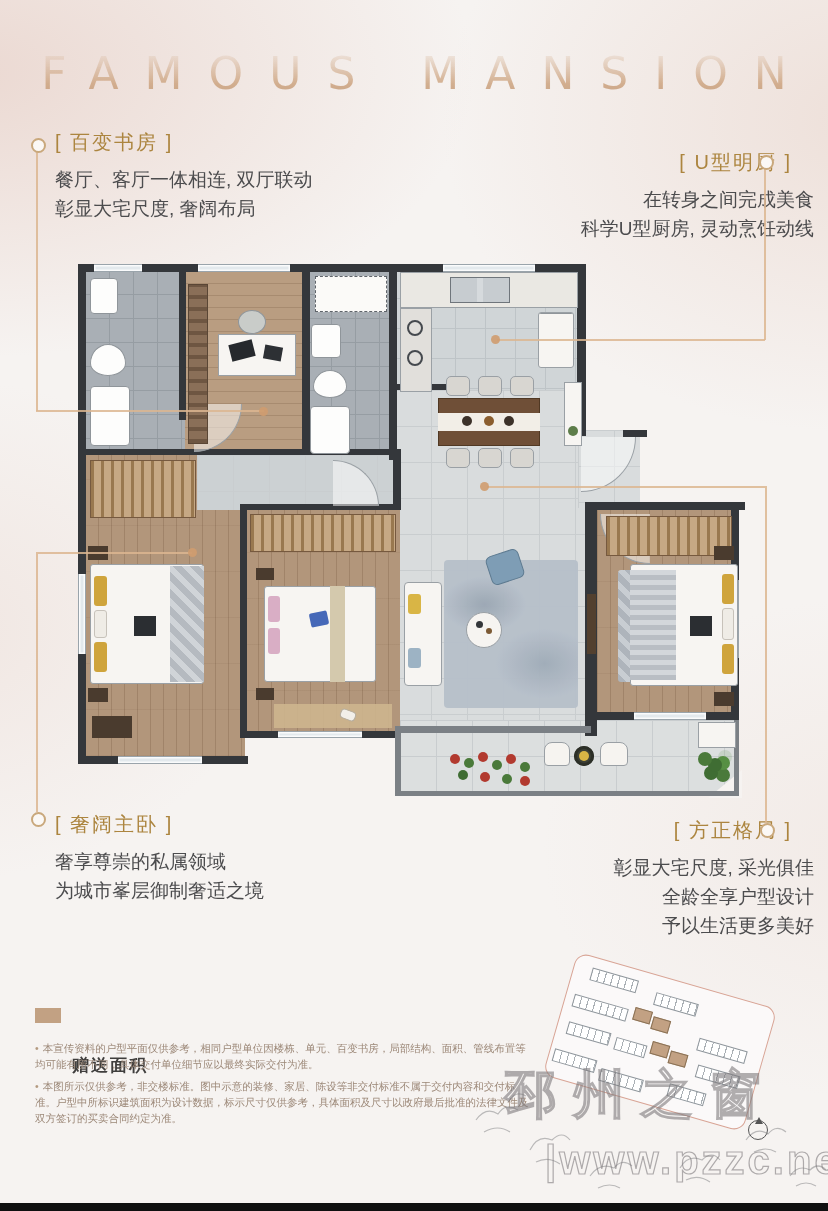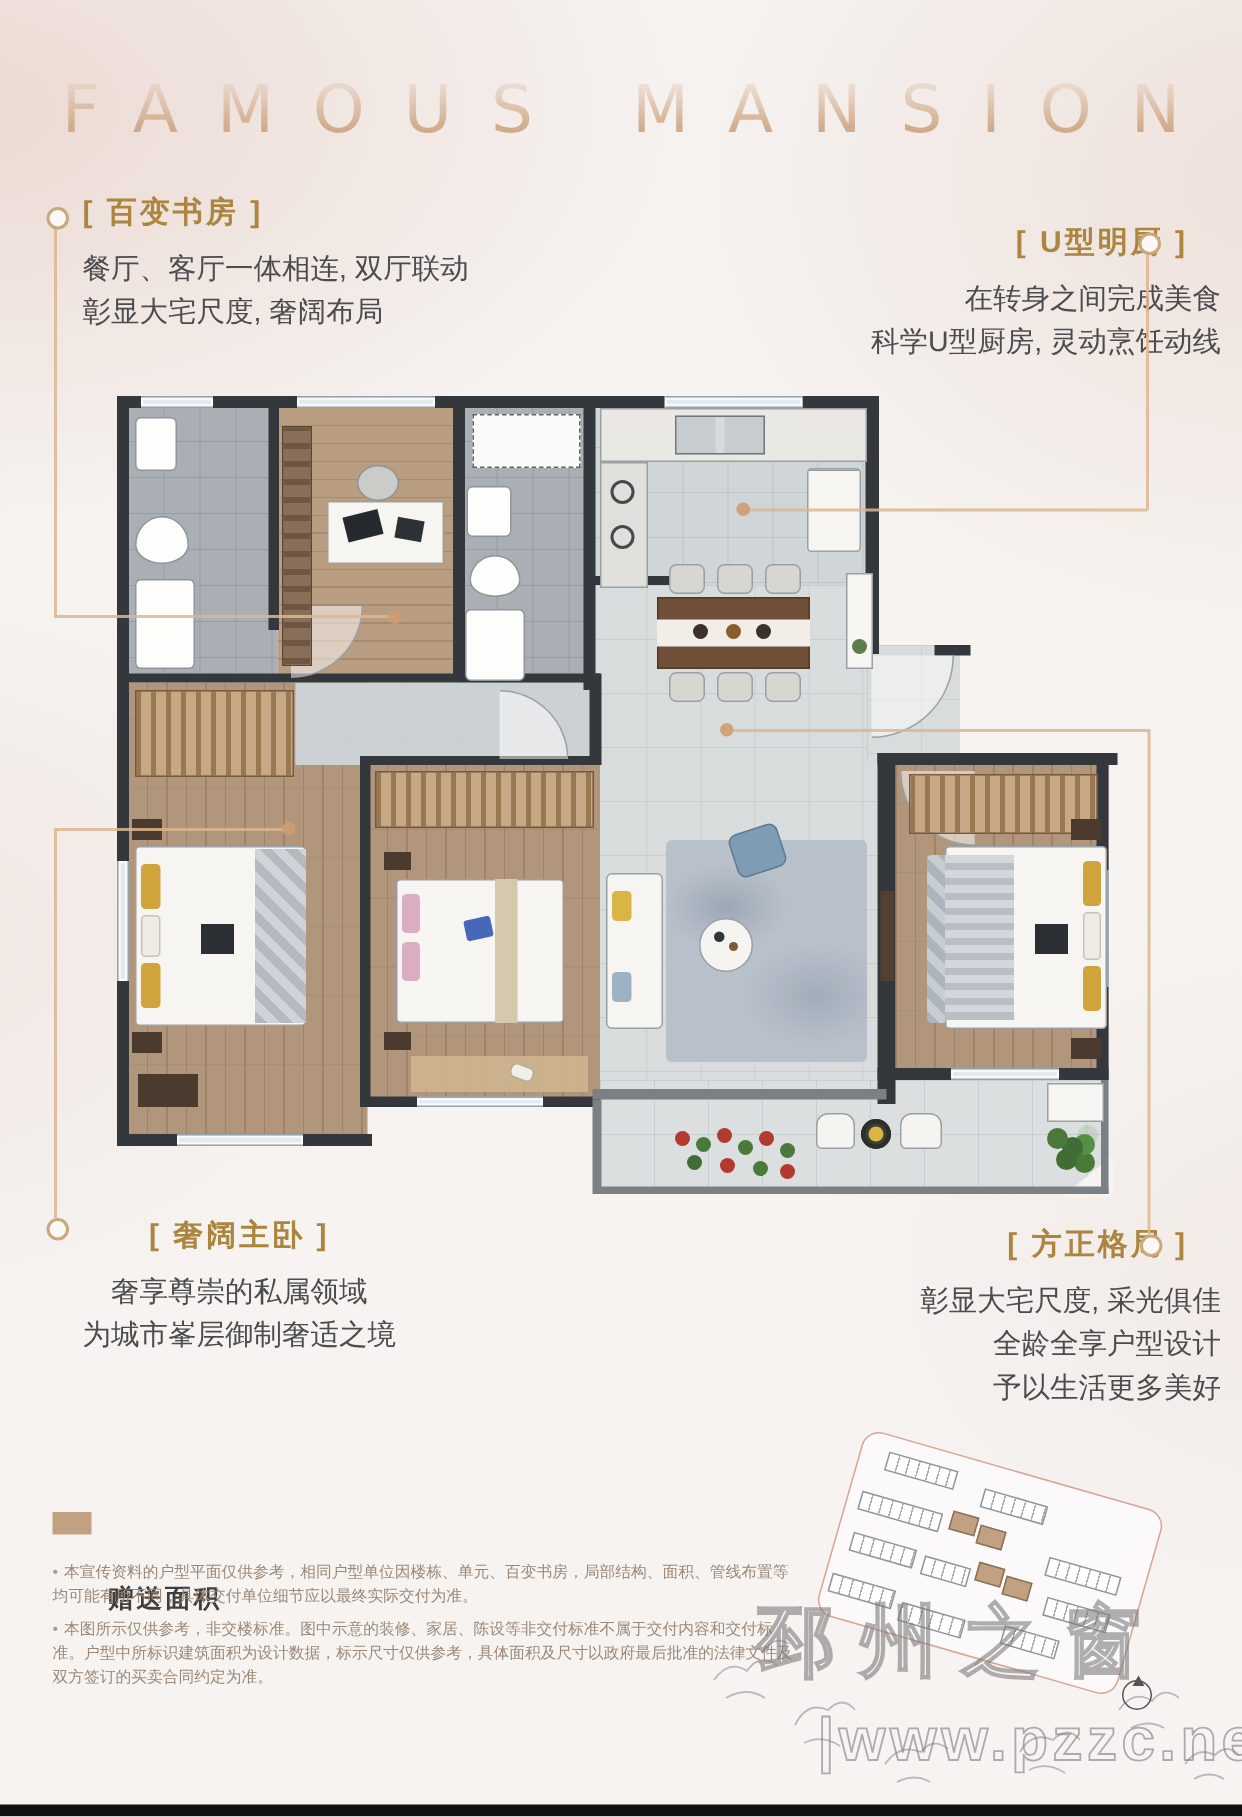--- a/index.html
+++ b/index.html
@@ -17,21 +17,21 @@
   .brand{
     position:absolute;top:48px;left:0;width:828px;text-align:center;
     font-family:"DejaVu Sans","Liberation Sans",sans-serif;
     font-size:44px;letter-spacing:26px;text-indent:26px;font-weight:400;
     background:linear-gradient(to bottom, rgba(240,230,222,.15) 0%, #cfa886 70%, #c49c7c 100%);
     -webkit-background-clip:text;background-clip:text;color:transparent;
     opacity:.9;
   }
   
   .feat{position:absolute;line-height:29px;font-size:19px;color:#4c4c4e;}
-  .feat .t{font-size:20px;font-weight:700;color:#ac853f;letter-spacing:2px;margin-bottom:8px;}
+  .feat .t{font-size:20px;font-weight:400;color:#ac853f;letter-spacing:2px;margin-bottom:8px;}
   .feat.right{text-align:right;}
   .feat p{margin:0;}
   
   .ring{position:absolute;width:11px;height:11px;border:2px solid #c9a87c;border-radius:50%;background:#fbf8f5;z-index:6;}
   .lead{position:absolute;background:#dcb691;opacity:.85;z-index:5;}
   .dot{position:absolute;width:9px;height:9px;border-radius:50%;background:#cf9c6f;opacity:.9;z-index:6;}
   
   .plan{position:absolute;left:78px;top:264px;width:668px;height:537px;}
   .plan *{position:absolute;box-sizing:border-box;}
   .wood{background-color:#b2967b;background-image:repeating-linear-gradient(90deg,rgba(96,66,42,.22) 0 1px,transparent 1px 13px),repeating-linear-gradient(0deg,rgba(96,66,42,.08) 0 1px,transparent 1px 46px);}
@@ -77,21 +77,21 @@
     <p>餐厅、客厅一体相连, 双厅联动</p>
     <p>彰显大宅尺度, 奢阔布局</p>
   </div>
 
   <div class="feat right" style="right:14px;top:148px;width:330px;">
     <div class="t" style="padding-right:22px;">[ U型明厨 ]</div>
     <p>在转身之间完成美食</p>
     <p>科学U型厨房, 灵动烹饪动线</p>
   </div>
 
-  <div class="feat" style="left:55px;top:810px;text-align:center;">
+  <div class="feat" style="left:55px;top:810px;">
     <div class="t">[ 奢阔主卧 ]</div>
     <p>奢享尊崇的私属领域</p>
     <p>为城市峯层御制奢适之境</p>
   </div>
 
   <div class="feat right" style="right:14px;top:816px;width:330px;">
     <div class="t" style="padding-right:22px;">[ 方正格局 ]</div>
     <p>彰显大宅尺度, 采光俱佳</p>
     <p>全龄全享户型设计</p>
     <p>予以生活更多美好</p>

